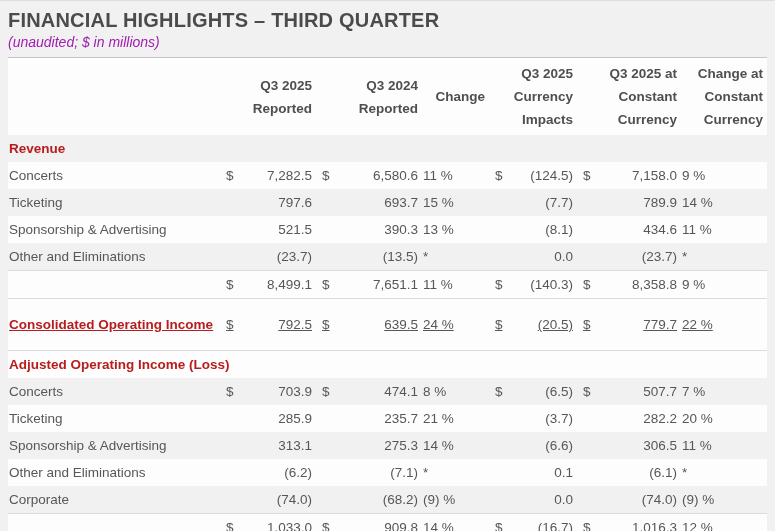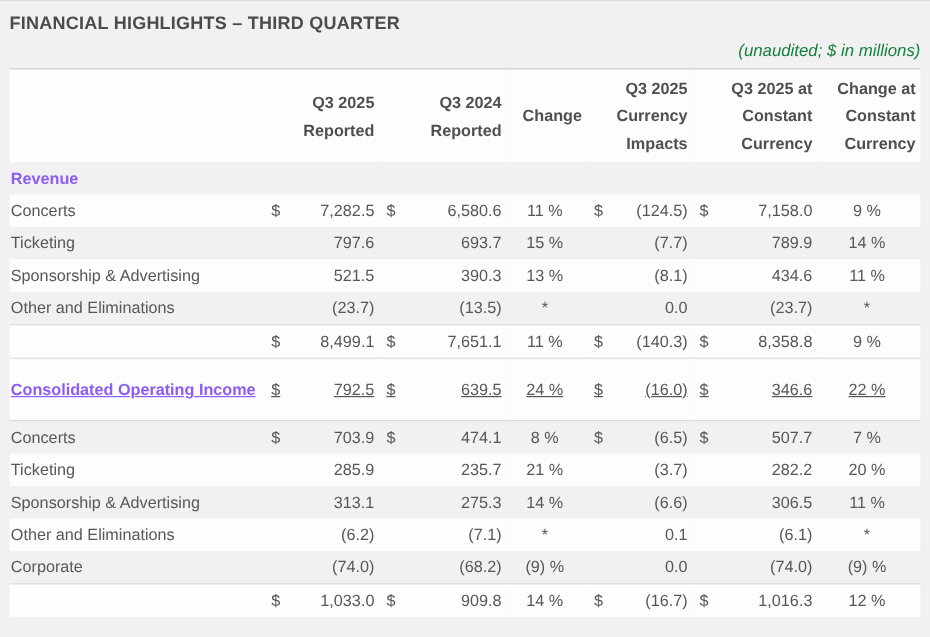--- a/index.html
+++ b/index.html
@@ -8,26 +8,26 @@
     background: #f1f1f2;
     border-top: 1px solid #dddddd;
     box-sizing: border-box;
     font-family: "Liberation Sans", sans-serif;
     color: #57575a;
     -webkit-font-smoothing: antialiased;
   }
   .page { padding: 7px 8px 0 8px; }
 
   .title {
-    font-size: 15px; font-weight: bold; color: #4b4b4e;
+    font-size: 20px; font-weight: bold; color: #4b4b4e;
     letter-spacing: 0.2px; line-height: 24px; margin: 0;
   }
   .subtitle {
-    font-size: 14px; font-style: italic; color: #15803d;
-    line-height: 21px; margin: 0 0 4px 0; text-align: right;
+    font-size: 14px; font-style: italic; color: #a21caf;
+    line-height: 21px; margin: 0 0 4px 0;
   }
   .top-rule { border-bottom: 1px solid #c6c6c8; }
 
   table.fin {
     width: 759px; border-collapse: collapse; table-layout: fixed;
     font-size: 13.5px; color: #57575a;
   }
   col.c-label { width: 212px; }
   col.c-1 { width: 96px; }
   col.c-2 { width: 106px; }
@@ -46,27 +46,27 @@
   thead th.lbl { text-align: left; }
 
   tr.row td { height: 25px; vertical-align: middle; }
   tr.white { background: #fdfdfe; }
   tr.gray  { background: transparent; }
   tr.tall td { height: 49px; text-decoration: underline; }
   tr.rule-top td { border-top: 1px solid #dbdbdd; }
   tr.rule-bottom td { border-bottom: 1px solid #dbdbdd; }
 
   td.label { text-align: left; padding-left: 1px; line-height: 23px; }
-  td.label.bold { font-weight: bold; color: #8b5cf6; }
+  td.label.bold { font-weight: bold; color: #b91c1c; }
 
   td.money { padding: 0 4px 0 6px; }
   td.money .wrap { display: flex; justify-content: space-between; align-items: center; }
   td.money .cur { text-align: left; }
   td.money .val { text-align: right; }
-  td.pct { text-align: center; padding-right: 4px; }
+  td.pct { text-align: left; padding-right: 4px; }
 </style>
 </head>
 <body>
 
 <div class="page">
   <div class="title">FINANCIAL HIGHLIGHTS – THIRD QUARTER</div>
   <div class="subtitle">(unaudited; $ in millions)</div>
   <div class="top-rule"></div>
 
   <table class="fin">
@@ -258,30 +258,33 @@
           <td class="money">
             <span class="wrap">
               <span class="cur">$</span>
               <span class="val">639.5</span>
             </span>
           </td>
           <td class="pct">24 %</td>
           <td class="money">
             <span class="wrap">
               <span class="cur">$</span>
-              <span class="val">(16.0)</span>
-            </span>
-          </td>
-          <td class="money">
-            <span class="wrap">
-              <span class="cur">$</span>
-              <span class="val">346.6</span>
+              <span class="val">(20.5)</span>
+            </span>
+          </td>
+          <td class="money">
+            <span class="wrap">
+              <span class="cur">$</span>
+              <span class="val">779.7</span>
             </span>
           </td>
           <td class="pct">22 %</td>
+        </tr>
+        <tr class="row white">
+          <td class="label bold" colspan="7">Adjusted Operating Income (Loss)</td>
         </tr>
         <tr class="row gray">
           <td class="label">Concerts</td>
           <td class="money">
             <span class="wrap">
               <span class="cur">$</span>
               <span class="val">703.9</span>
             </span>
           </td>
           <td class="money">

